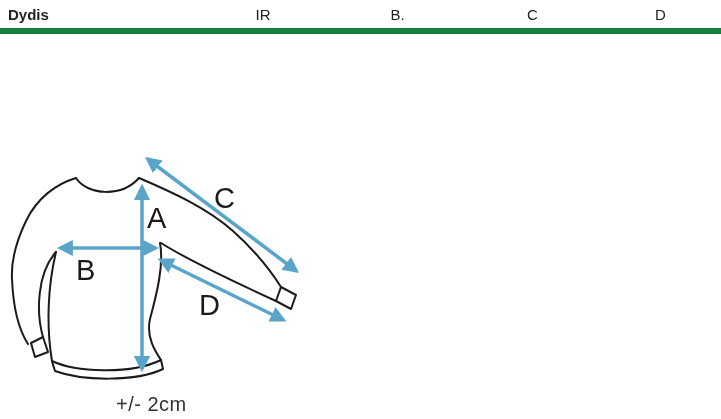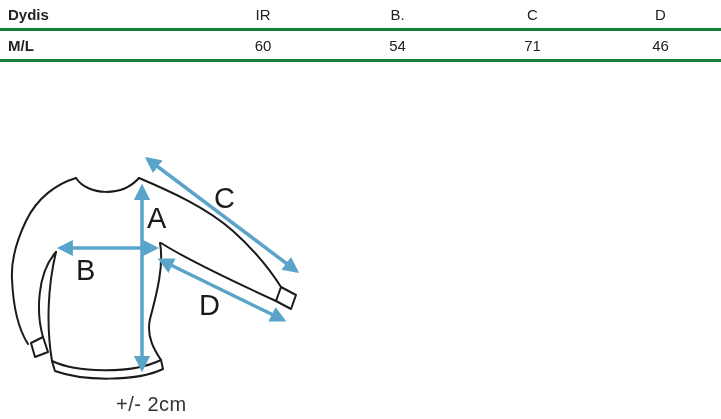--- a/index.html
+++ b/index.html
@@ -24,21 +24,21 @@
     width: 721px;
     border-collapse: collapse;
     table-layout: fixed;
     font-size: 15px;
     color: #222222;
   }
   table.size-table th,
   table.size-table td {
     height: 28px;
     padding: 0;
-    border-bottom: 3px solid #15803d;
+    border-bottom: 6px solid #15803d;
     text-align: center;
     vertical-align: middle;
     font-weight: 400;
     white-space: nowrap;
   }
   table.size-table th { font-weight: 400; }
   table.size-table .col-size {
     text-align: left;
     padding-left: 8px;
     font-weight: 700;
@@ -85,27 +85,20 @@
     <thead>
       <tr>
         <th class="col-size">Dydis</th>
         <th>IR</th>
         <th>B.</th>
         <th>C</th>
         <th>D</th>
       </tr>
     </thead>
     <tbody>
-      <tr>
-        <td class="col-size">M/L</td>
-        <td>60</td>
-        <td>54</td>
-        <td>71</td>
-        <td>46</td>
-      </tr>
     </tbody>
   </table>
 
   <div class="diagram">
     <svg width="320" height="274" viewBox="0 0 320 274" xmlns="http://www.w3.org/2000/svg">
       <defs>
         <marker id="ah" viewBox="0 0 10 10" refX="8" refY="5" markerWidth="4.6" markerHeight="4.6" orient="auto-start-reverse">
           <path d="M0,0 L10,5 L0,10 z" fill="#5BA4C9"></path>
         </marker>
       </defs>

